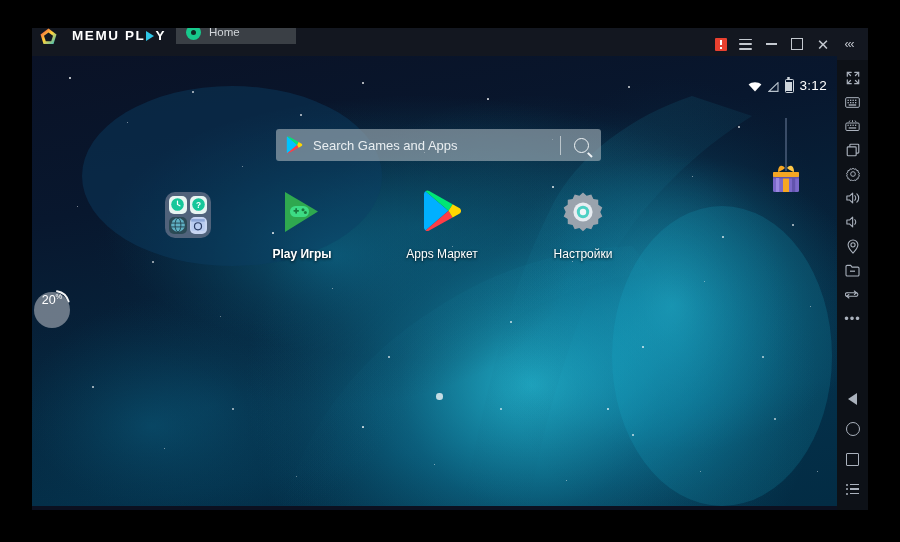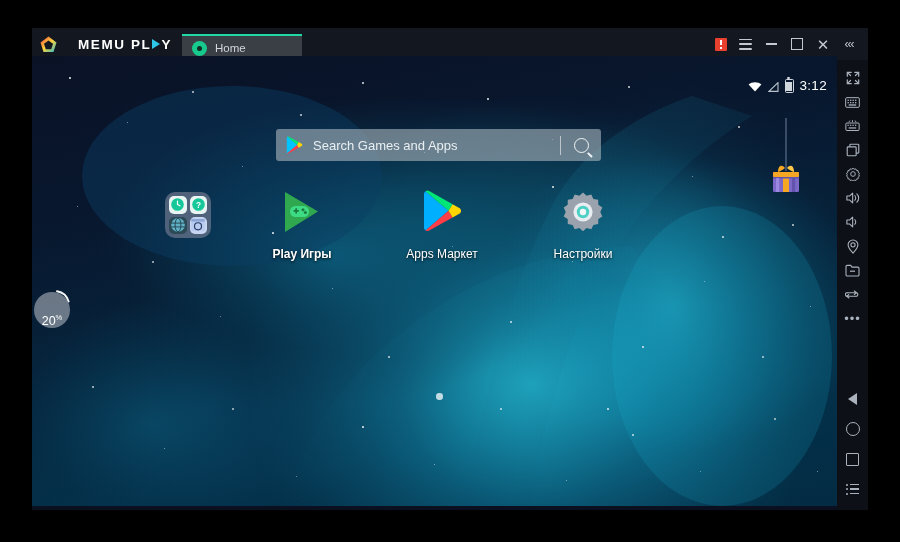--- a/index.html
+++ b/index.html
@@ -5,26 +5,26 @@
   html,body{margin:0;padding:0;background:#000;}
   body{width:900px;height:542px;overflow:hidden;font-family:"Liberation Sans",sans-serif;}
 
   #root{position:relative;width:900px;height:542px;background:#000;}
 
   
   #window{position:absolute;left:32px;top:28px;width:836px;height:482px;background:#0b1020;overflow:hidden;}
 
   
   #titlebar{position:absolute;left:0;top:0;width:836px;height:32px;background:#131720;display:flex;align-items:flex-end;}
-  .brand{display:flex;align-items:center;height:32px;padding:0 10px 0 8px;gap:21px;}
+  .brand{display:flex;align-items:flex-start;height:32px;padding:0 10px 0 8px;gap:15px;}
   .brand-logo{width:17px;height:17px;position:relative;}
   .brand-text{font-size:13.5px;font-weight:bold;letter-spacing:1.6px;color:#fff;white-space:nowrap;display:flex;align-items:center;gap:0;}
   .brand-text .play-tri{display:inline-block;width:0;height:0;border-left:8px solid #2fc7e8;border-top:5px solid transparent;border-bottom:5px solid transparent;margin:0 1px;vertical-align:middle;}
 
-  .tab{height:26px;min-width:120px;background:#3a3f45;border-top:2px solid #1fd8a4;display:flex;align-items:center;gap:8px;padding:0 22px 0 10px;margin-bottom:0;box-sizing:border-box;}
+  .tab{height:26px;min-width:120px;background:#3a3f45;border-top:2px solid #1fd8a4;display:flex;align-items:center;gap:8px;padding:0 22px 0 10px;margin-bottom:16px;box-sizing:border-box;}
   .tab-icon{width:15px;height:15px;border-radius:50%;background:#17c98c;display:flex;align-items:center;justify-content:center;flex:0 0 auto;}
   .tab-icon i{width:5px;height:5px;border-radius:50%;background:#0f2b24;display:block;}
   .tab-label{font-size:11.5px;color:#d2d6da;}
 
   .tb-spacer{flex:1 1 auto;}
   .tb-controls{display:flex;align-items:center;height:32px;gap:0;padding-right:6px;}
   .tb-btn{width:26px;height:26px;display:flex;align-items:center;justify-content:center;color:#c4c9d0;font-size:12px;cursor:pointer;}
   .warn-badge{width:12px;height:13px;background:#e8402f;border-radius:1px;position:relative;margin-right:5px;}
   .warn-badge:before{content:"";position:absolute;left:5px;top:2px;width:2px;height:5px;background:#fff;}
   .warn-badge:after{content:"";position:absolute;left:5px;top:9px;width:2px;height:2px;background:#fff;}
@@ -71,21 +71,21 @@
   .dicon{position:absolute;width:96px;text-align:center;z-index:5;cursor:pointer;}
   .dicon .lbl{margin-top:7px;font-size:12px;color:#fff;text-shadow:0 1px 3px rgba(0,0,0,.85);white-space:nowrap;}
   .gl{width:48px;height:48px;margin:0 auto;position:relative;}
 
   
   .folder{width:46px;height:46px;border-radius:10px;background:rgba(108,118,140,0.72);margin:0 auto;display:grid;grid-template-columns:1fr 1fr;grid-template-rows:1fr 1fr;gap:3px;padding:4px;box-sizing:border-box;}
   .fcell{border-radius:5px;display:flex;align-items:center;justify-content:center;overflow:hidden;}
 
   
   #progress-badge{position:absolute;left:2px;top:236px;width:36px;height:36px;z-index:7;}
-  .pb-circ{position:absolute;left:0;top:0;width:36px;height:36px;border-radius:50%;background:rgba(150,158,170,0.70);display:flex;align-items:flex-end;justify-content:center;}
+  .pb-circ{position:absolute;left:0;top:0;width:36px;height:36px;border-radius:50%;background:rgba(150,158,170,0.70);display:flex;align-items:flex-start;justify-content:center;}
   .pb-txt{font-size:12.5px;color:#fff;font-weight:500;}
   .pb-txt sup{font-size:7.5px;vertical-align:super;}
 
   
   #gift{position:absolute;left:737px;top:62px;width:34px;height:80px;z-index:6;cursor:pointer;}
 
   
   #sidebar{position:absolute;right:0;top:32px;width:31px;height:450px;background:#0d1117;display:flex;flex-direction:column;align-items:center;padding-top:6px;box-sizing:border-box;}
   .sb-btn{width:31px;height:24px;display:flex;align-items:center;justify-content:center;cursor:pointer;color:#aab2bd;}
   .sb-flex{flex:1 1 auto;}

